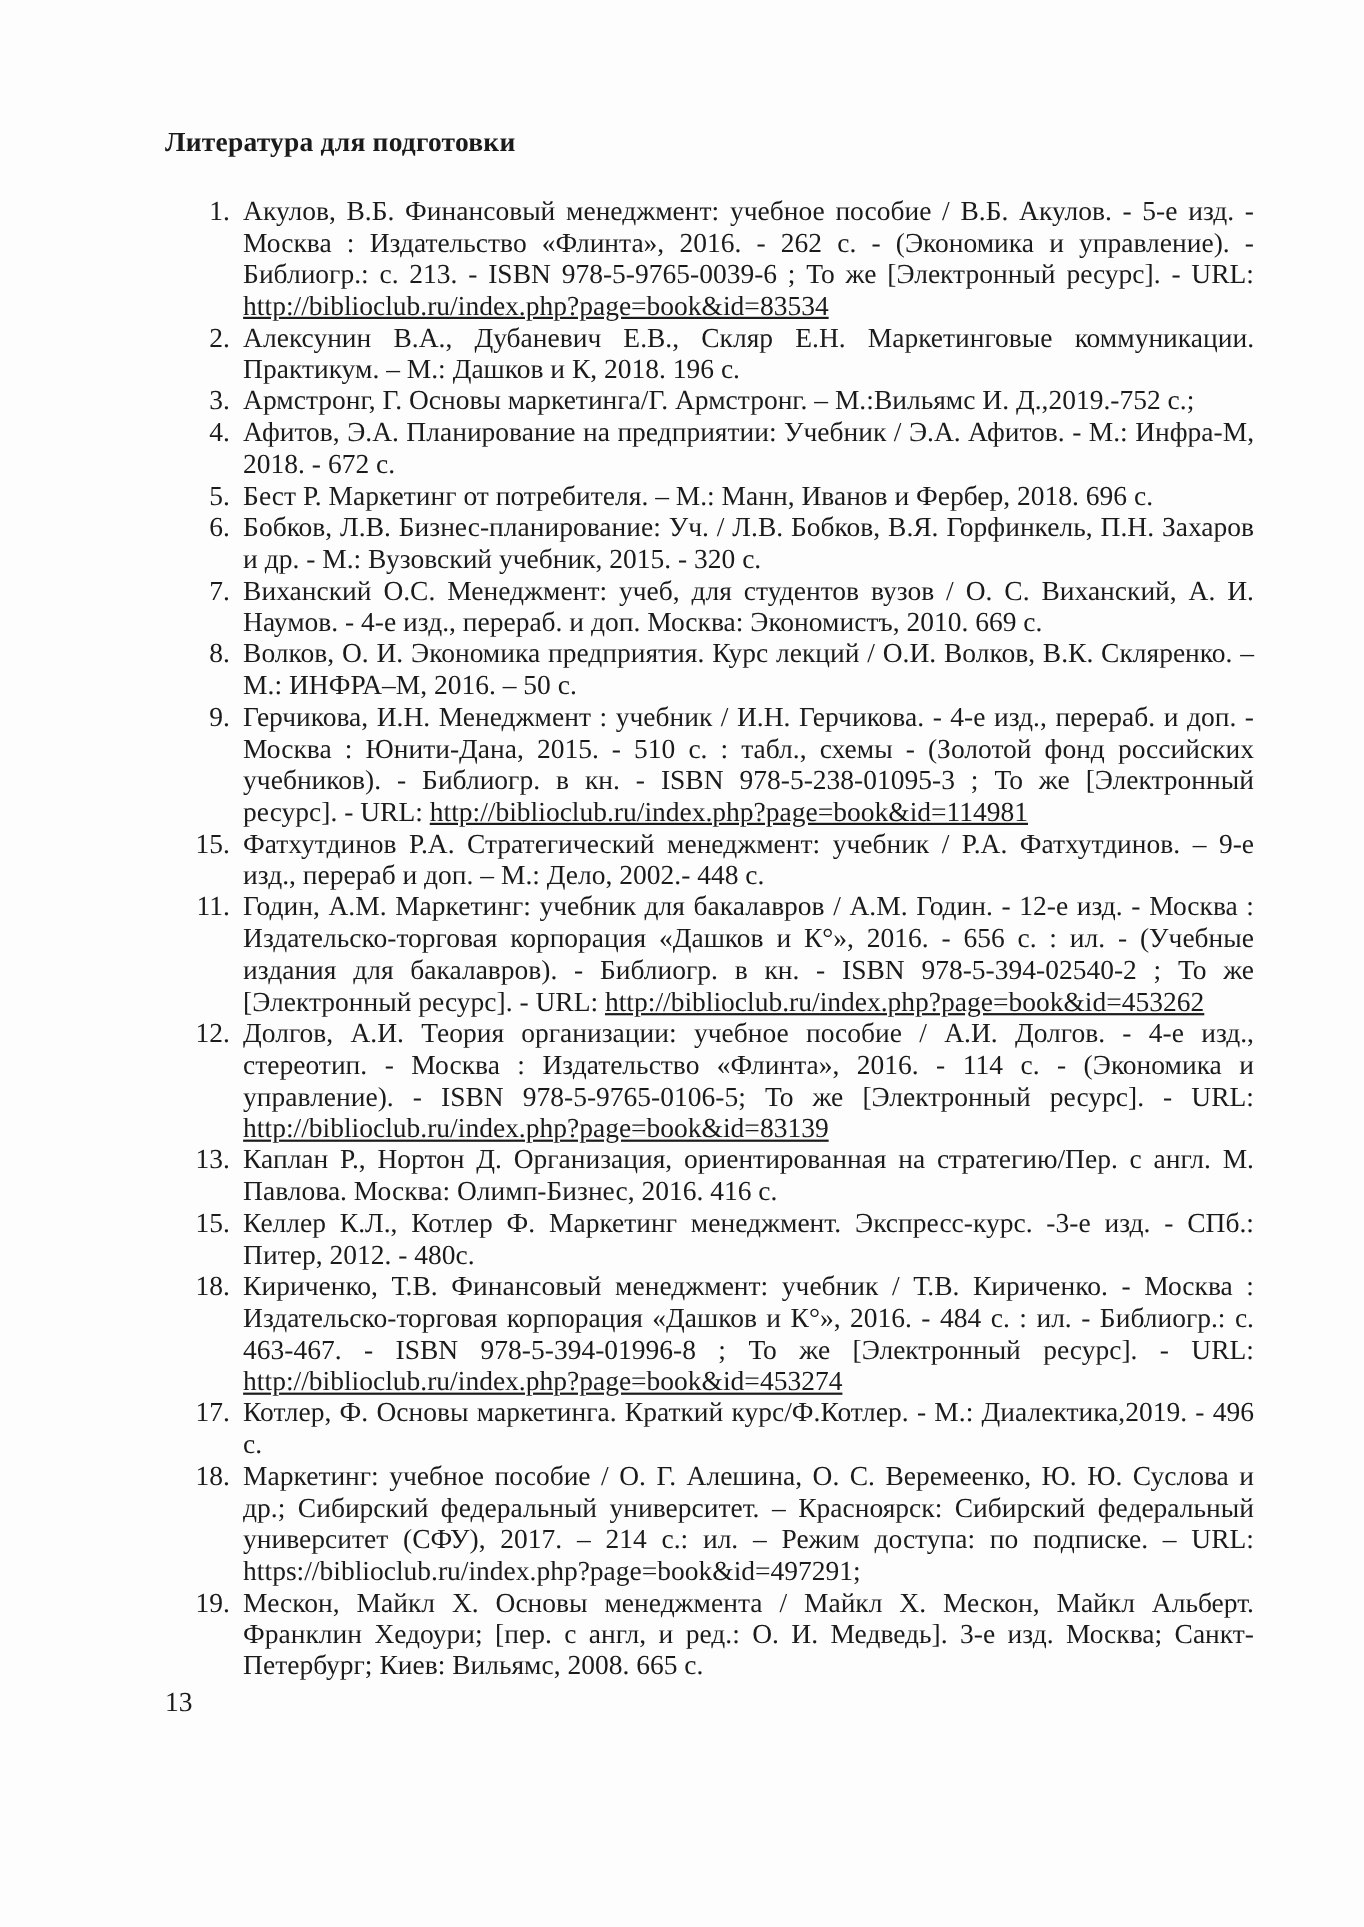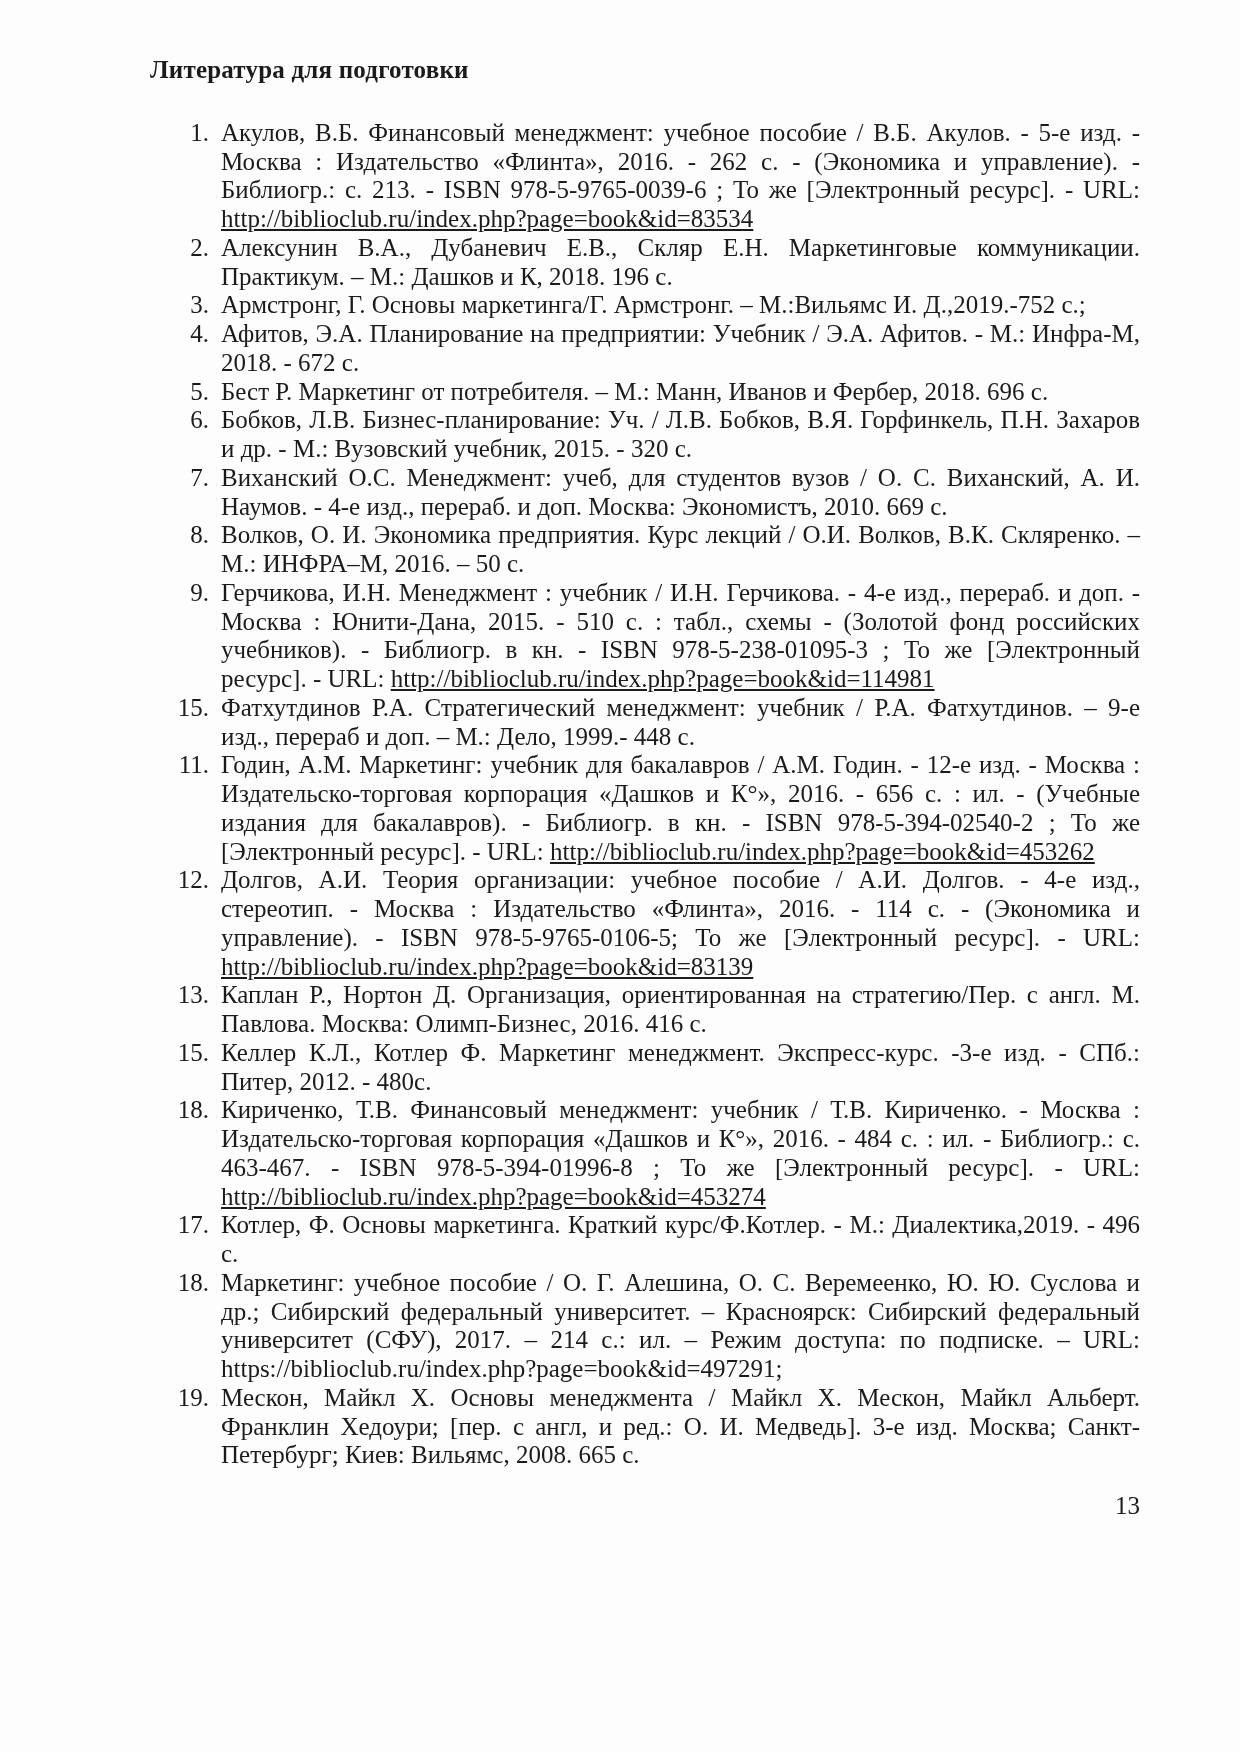--- a/index.html
+++ b/index.html
@@ -15,21 +15,21 @@
     font-size: 25px;
     line-height: 1.15;
     color: #1b1b1b;
   }
 
   .page {
     position: relative;
     width: 1240px;
     height: 1752px;
     background: #fdfdfd;
-    padding: 56px 100px 0 150px;
+    padding: 116px 100px 0 150px;
     overflow: hidden;
   }
 
   .heading {
     font-size: 25px;
     font-weight: bold;
     letter-spacing: 0.2px;
   }
 
   .ref-list {
@@ -50,41 +50,41 @@
     width: 59px;
     text-align: right;
     white-space: nowrap;
   }
 
   .ref-url {
     text-decoration: underline;
   }
 
   .page-number {
-    margin-top: 22px;
-    text-align: right;
+    margin-top: 4px;
+    text-align: left;
   }
 </style>
 </head>
 <body>
 
 <div class="page">
   <h1 class="heading">Литература для подготовки</h1>
 
   <ol class="ref-list">
       <li class="ref-item"><span class="ref-num">1.</span><span>Акулов, В.Б. Финансовый менеджмент: учебное пособие / В.Б. Акулов. - 5-е изд. - Москва : Издательство «Флинта», 2016. - 262 с. - (Экономика и управление). - Библиогр.: с. 213. - ISBN 978-5-9765-0039-6 ; То же [Электронный ресурс]. - URL: </span><span class="ref-url">http://biblioclub.ru/index.php?page=book&amp;id=83534</span></li>
       <li class="ref-item"><span class="ref-num">2.</span><span>Алексунин В.А., Дубаневич Е.В., Скляр Е.Н. Маркетинговые коммуникации. Практикум. – М.: Дашков и К, 2018. 196 с.</span></li>
       <li class="ref-item"><span class="ref-num">3.</span><span>Армстронг, Г. Основы маркетинга/Г. Армстронг. – М.:Вильямс И. Д.,2019.-752 с.;</span></li>
       <li class="ref-item"><span class="ref-num">4.</span><span>Афитов, Э.А. Планирование на предприятии: Учебник / Э.А. Афитов. - М.: Инфра-М, 2018. - 672 с.</span></li>
       <li class="ref-item"><span class="ref-num">5.</span><span>Бест Р. Маркетинг от потребителя. – М.: Манн, Иванов и Фербер, 2018. 696 с.</span></li>
       <li class="ref-item"><span class="ref-num">6.</span><span>Бобков, Л.В. Бизнес-планирование: Уч. / Л.В. Бобков, В.Я. Горфинкель, П.Н. Захаров и др. - М.: Вузовский учебник, 2015. - 320 с.</span></li>
       <li class="ref-item"><span class="ref-num">7.</span><span>Виханский О.С. Менеджмент: учеб, для студентов вузов / О. С. Виханский, А. И. Наумов. - 4-е изд., перераб. и доп. Москва: Экономистъ, 2010. 669 с.</span></li>
       <li class="ref-item"><span class="ref-num">8.</span><span>Волков, О. И. Экономика предприятия. Курс лекций / О.И. Волков, В.К. Скляренко. – М.: ИНФРА–М, 2016. – 50 с.</span></li>
       <li class="ref-item"><span class="ref-num">9.</span><span>Герчикова, И.Н. Менеджмент : учебник / И.Н. Герчикова. - 4-е изд., перераб. и доп. - Москва : Юнити-Дана, 2015. - 510 с. : табл., схемы - (Золотой фонд российских учебников). - Библиогр. в кн. - ISBN 978-5-238-01095-3 ; То же [Электронный ресурс]. - URL: </span><span class="ref-url">http://biblioclub.ru/index.php?page=book&amp;id=114981</span></li>
-      <li class="ref-item"><span class="ref-num">15.</span><span>Фатхутдинов Р.А. Стратегический менеджмент: учебник / Р.А. Фатхутдинов. – 9-е изд., перераб и доп. – М.: Дело, 1999.- 448 с.</span></li>
+      <li class="ref-item"><span class="ref-num">15.</span><span>Фатхутдинов Р.А. Стратегический менеджмент: учебник / Р.А. Фатхутдинов. – 9-е изд., перераб и доп. – М.: Дело, 2002.- 448 с.</span></li>
       <li class="ref-item"><span class="ref-num">11.</span><span>Годин, А.М. Маркетинг: учебник для бакалавров / А.М. Годин. - 12-е изд. - Москва : Издательско-торговая корпорация «Дашков и К°», 2016. - 656 с. : ил. - (Учебные издания для бакалавров). - Библиогр. в кн. - ISBN 978-5-394-02540-2 ; То же [Электронный ресурс]. - URL: </span><span class="ref-url">http://biblioclub.ru/index.php?page=book&amp;id=453262</span></li>
       <li class="ref-item"><span class="ref-num">12.</span><span>Долгов, А.И. Теория организации: учебное пособие / А.И. Долгов. - 4-е изд., стереотип. - Москва : Издательство «Флинта», 2016. - 114 с. - (Экономика и управление). - ISBN 978-5-9765-0106-5; То же [Электронный ресурс]. - URL: </span><span class="ref-url">http://biblioclub.ru/index.php?page=book&amp;id=83139</span></li>
       <li class="ref-item"><span class="ref-num">13.</span><span>Каплан Р., Нортон Д. Организация, ориентированная на стратегию/Пер. с англ. М. Павлова. Москва: Олимп-Бизнес, 2016. 416 с.</span></li>
       <li class="ref-item"><span class="ref-num">15.</span><span>Келлер К.Л., Котлер Ф. Маркетинг менеджмент. Экспресс-курс. -3-е изд. - СПб.: Питер, 2012. - 480с.</span></li>
       <li class="ref-item"><span class="ref-num">18.</span><span>Кириченко, Т.В. Финансовый менеджмент: учебник / Т.В. Кириченко. - Москва : Издательско-торговая корпорация «Дашков и К°», 2016. - 484 с. : ил. - Библиогр.: с. 463-467. - ISBN 978-5-394-01996-8 ; То же [Электронный ресурс]. - URL: </span><span class="ref-url">http://biblioclub.ru/index.php?page=book&amp;id=453274</span></li>
       <li class="ref-item"><span class="ref-num">17.</span><span>Котлер, Ф. Основы маркетинга. Краткий курс/Ф.Котлер. - М.: Диалектика,2019. - 496 с.</span></li>
       <li class="ref-item"><span class="ref-num">18.</span><span>Маркетинг: учебное пособие / О. Г. Алешина, О. С. Веремеенко, Ю. Ю. Суслова и др.; Сибирский федеральный университет. – Красноярск: Сибирский федеральный университет (СФУ), 2017. – 214 с.: ил. – Режим доступа: по подписке. – URL: https://biblioclub.ru/index.php?page=book&amp;id=497291;</span></li>
       <li class="ref-item"><span class="ref-num">19.</span><span>Мескон, Майкл Х. Основы менеджмента / Майкл Х. Мескон, Майкл Альберт. Франклин Хедоури; [пер. с англ, и ред.: О. И. Медведь]. 3-е изд. Москва; Санкт-Петербург; Киев: Вильямс, 2008. 665 с.</span></li>
     </ol>
 

